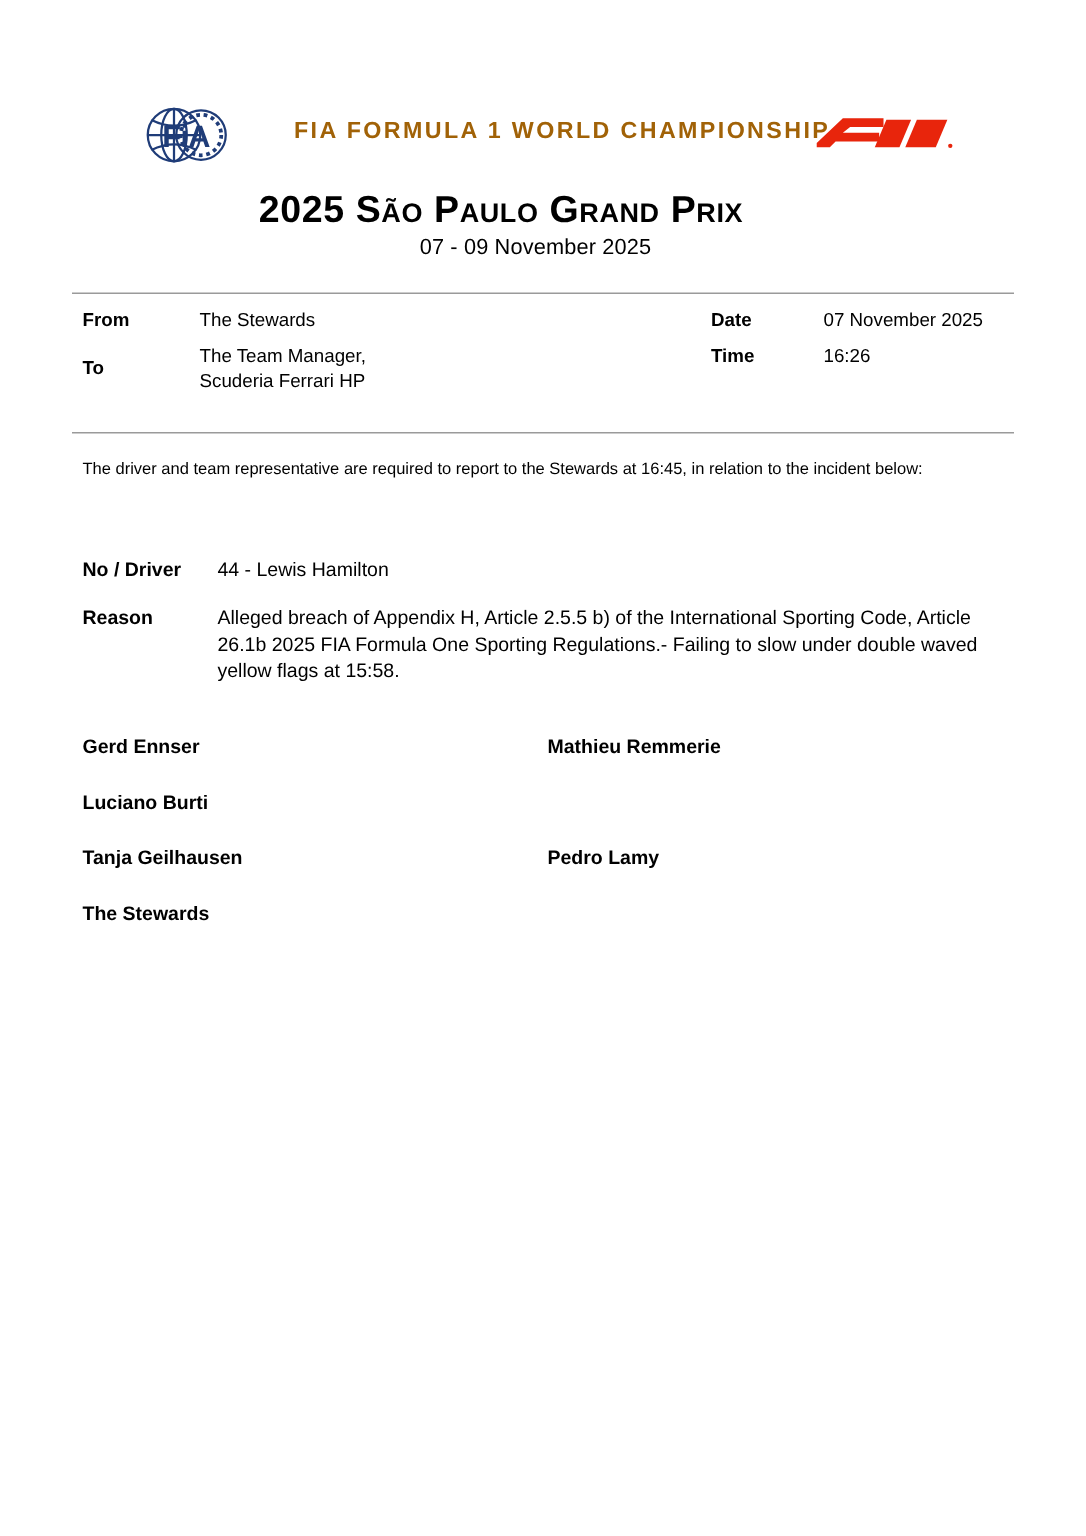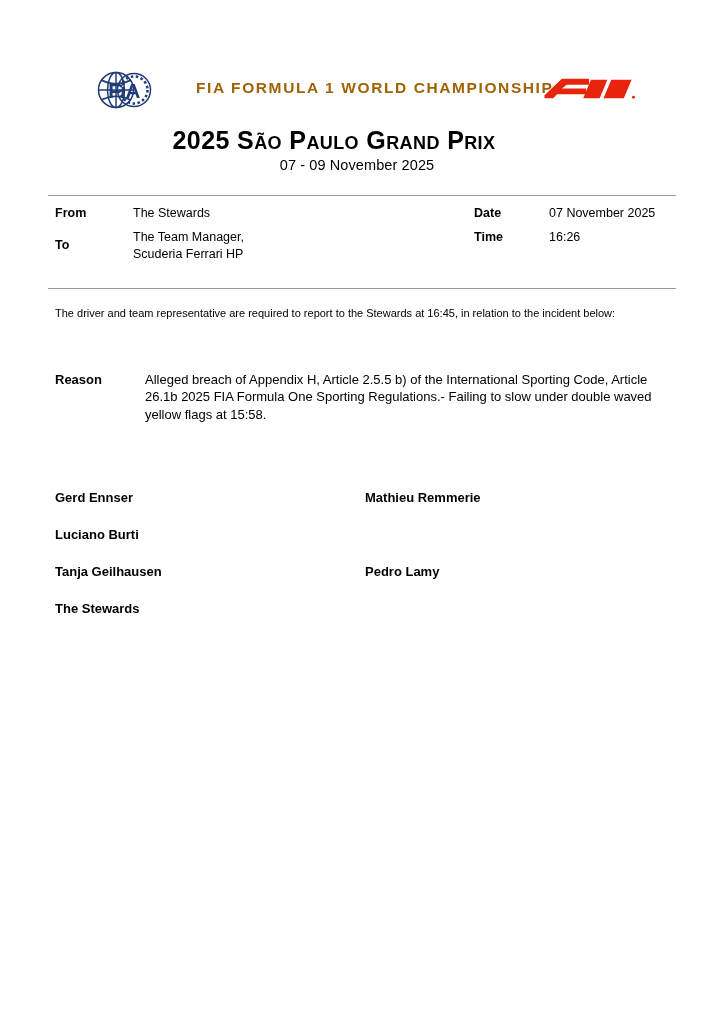--- a/index.html
+++ b/index.html
@@ -253,20 +253,24 @@
     <div class="meta-row">
       <div class="meta-label right">Time</div>
       <div class="meta-value">16:26</div>
     </div>
   </div>
 </div>
 
 <div class="intro">The driver and team representative are required to report to the Stewards at 16:45, in relation to the incident below:</div>
 
 <div class="incident">
+  <div class="inc-row driver">
+    <div class="inc-label">No / Driver</div>
+    <div class="inc-value">44 - Lewis Hamilton</div>
+  </div>
   <div class="inc-row reason">
     <div class="inc-label">Reason</div>
     <div class="inc-value">Alleged breach of Appendix H, Article 2.5.5 b) of the International Sporting Code, Article 26.1b 2025 FIA Formula One Sporting Regulations.- Failing to slow under double waved yellow flags at 15:58.</div>
   </div>
 </div>
 
 <div class="signatures">
   <div class="sig-grid">
     <div class="sig-row">
       <div class="sig-col-1 sig-name">Gerd Ennser</div>

